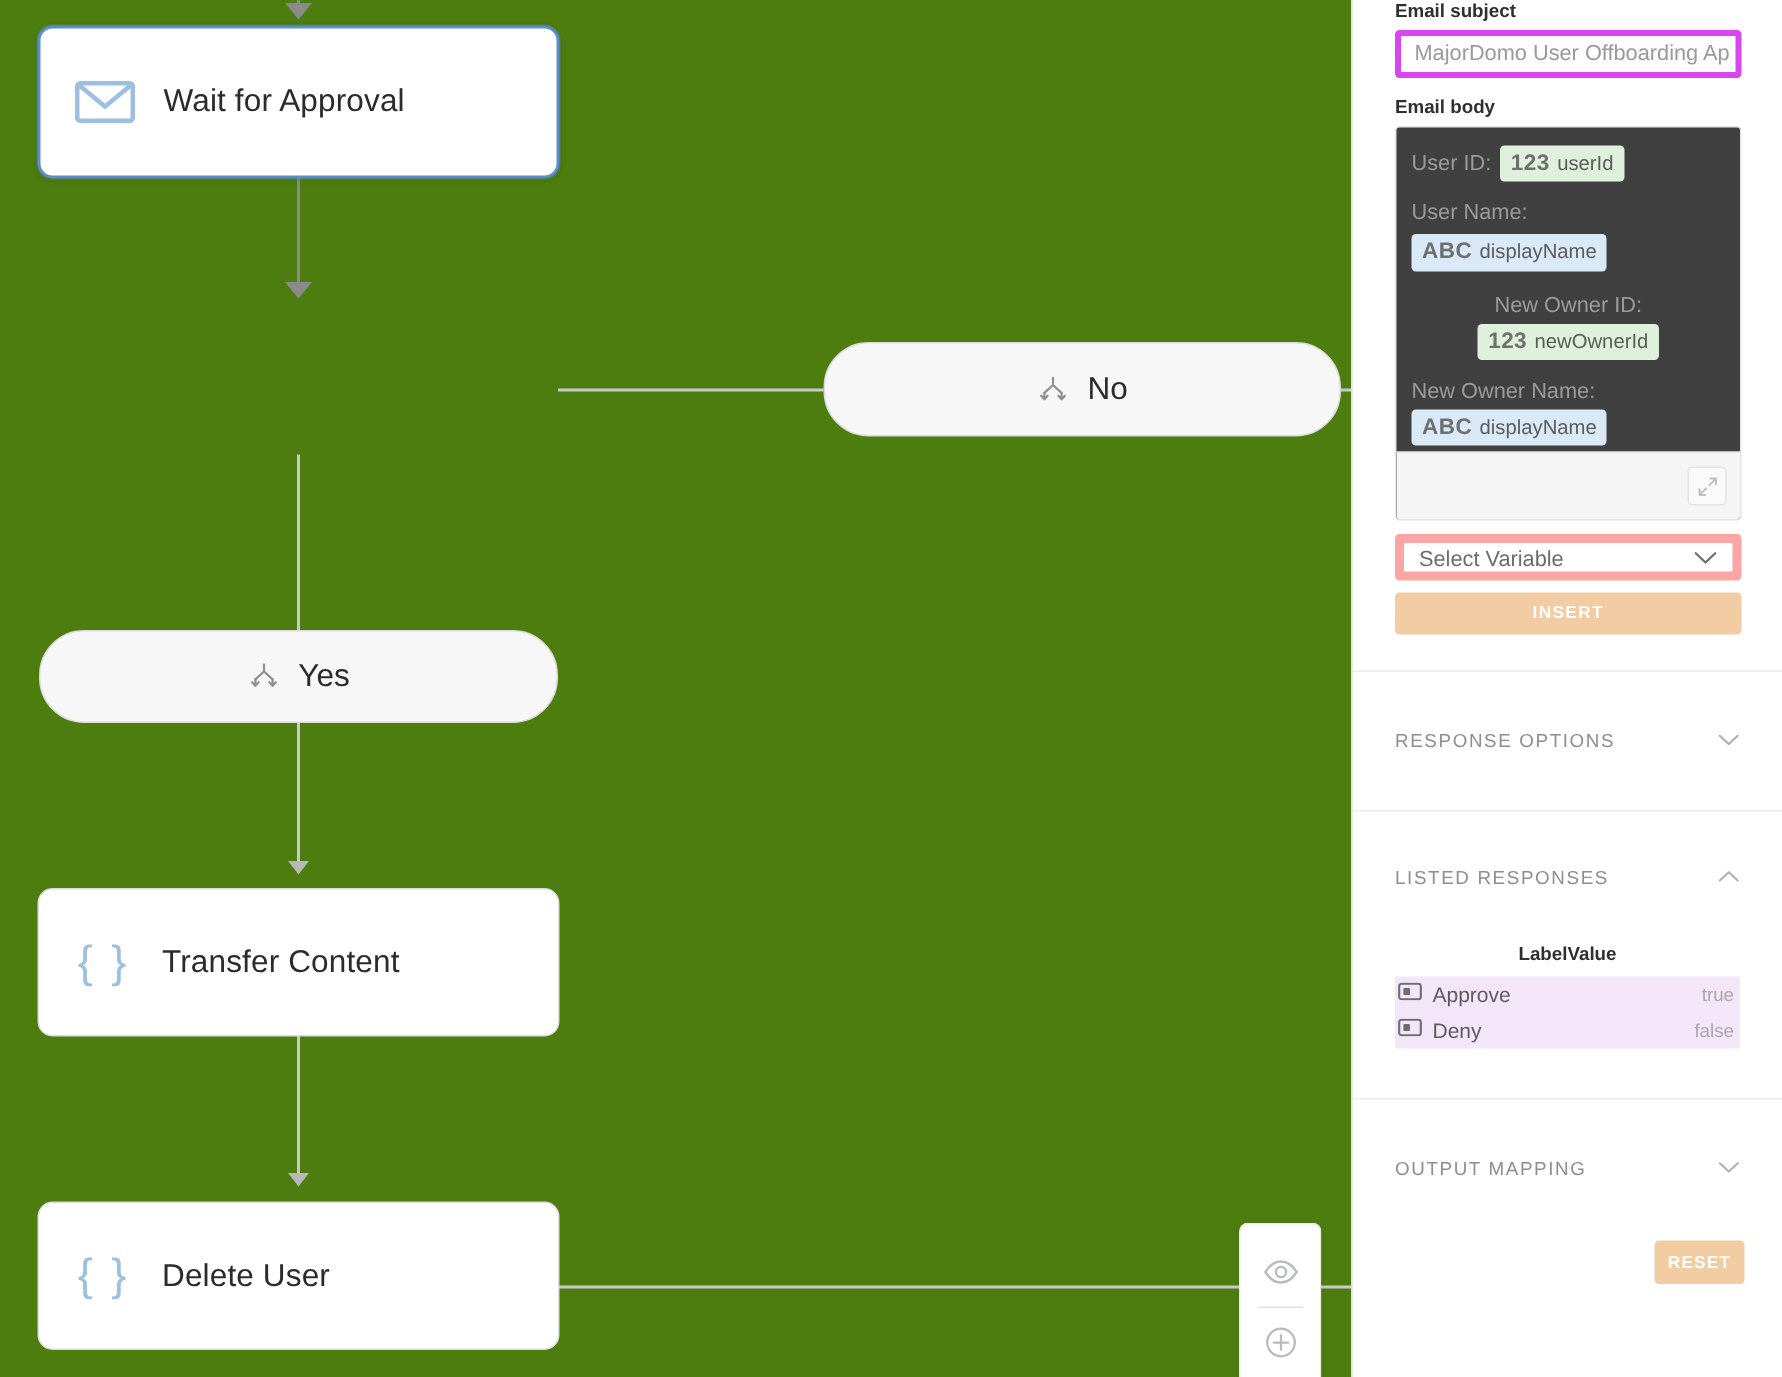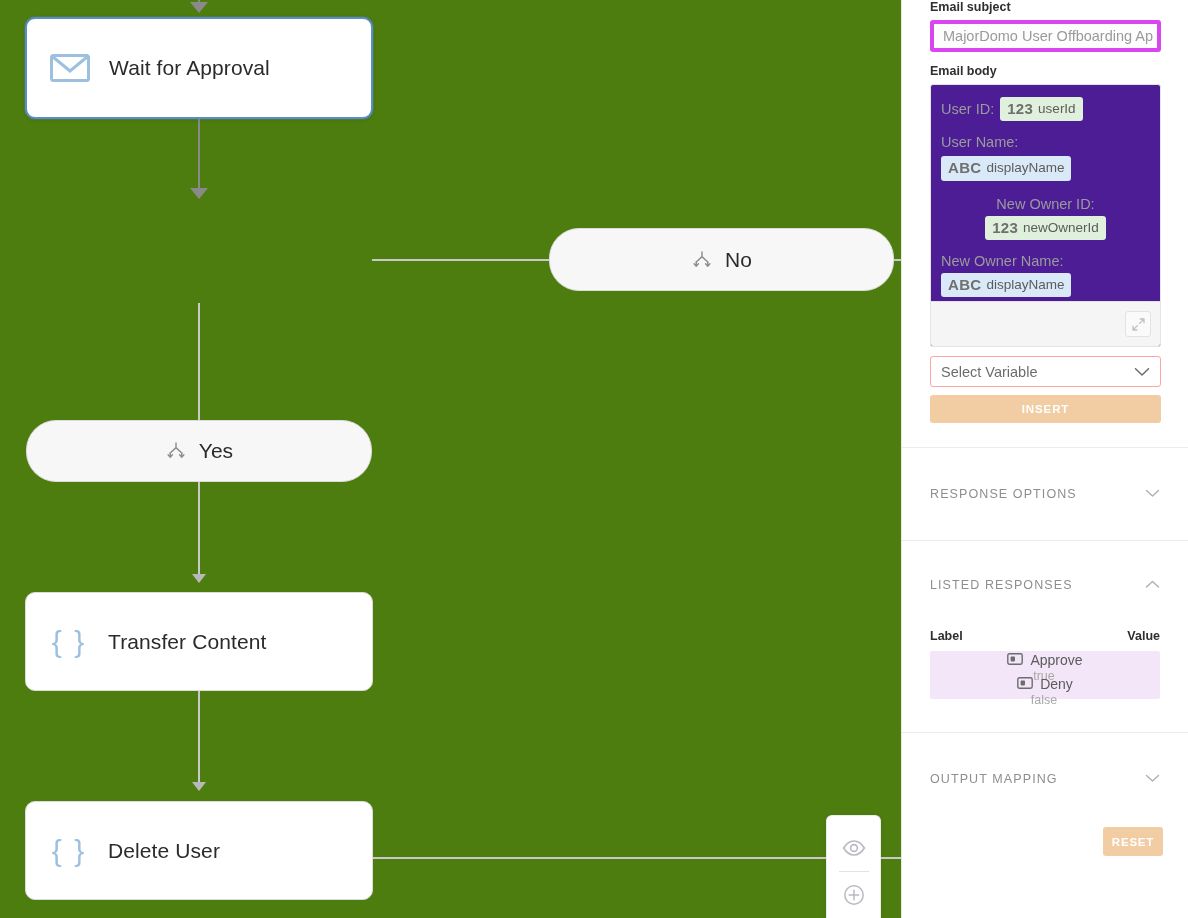--- a/index.html
+++ b/index.html
@@ -111,21 +111,21 @@
     background: #fdfdfd;
     display: flex; align-items: center;
     padding: 0 9px;
     font-size: 14.5px; color: #9a9a9a;
     white-space: nowrap; overflow: hidden;
   }
 
   .body-box {
     width: 231px; height: 263px;
     border: 1px solid #e4e4e4; border-radius: 3px;
-    background: #4c1d95;
+    background: #404040;
     position: relative;
     padding: 12px 10px 0 10px;
     overflow: hidden;
   }
   .body-line { display: flex; flex-wrap: wrap; align-items: center; gap: 6px; margin-bottom: 13px; }
   .body-line .lbl { font-size: 14.5px; color: #9b9b9b; }
   .token {
     display: inline-flex; align-items: center; gap: 5px;
     border-radius: 3px; padding: 2px 7px;
     font-size: 13.5px; color: #5c5c5c;
@@ -143,23 +143,23 @@
   }
   .expand-btn {
     width: 26px; height: 26px; border: 1px solid #e3e3e3;
     border-radius: 3px; background: #fafafa;
     display: flex; align-items: center; justify-content: center;
     cursor: pointer;
   }
 
   .select {
     width: 231px; height: 31px; margin-top: 9px;
-    border: 1px solid #fca5a5; border-radius: 3px;
+    border: 6px solid #fca5a5; border-radius: 3px;
     background: #ffffff;
-    display: flex; align-items: center; justify-content: space-between;
+    display: flex; align-items: flex-end; justify-content: space-between;
     padding: 0 10px;
     font-size: 14.5px; color: #6c6c6c;
     cursor: pointer;
   }
   .btn-primary {
     width: 231px; height: 28px; margin-top: 8px;
     background: #f2cda4; border: none; border-radius: 3px;
     color: #ffffff; font-size: 11.5px; font-weight: bold;
     letter-spacing: .9px;
     display: flex; align-items: center; justify-content: center;
@@ -170,28 +170,28 @@
     height: 92px; display: flex; align-items: center;
     justify-content: space-between;
     padding: 0 28px;
   }
   .accordion .acc-title {
     font-size: 12.5px; color: #8e8e8e; letter-spacing: 1.1px;
   }
   .chev { color: #b0b0b0; font-size: 12px; line-height: 1; }
 
   .resp-head {
-    display: flex; justify-content: space-between;
+    display: flex; justify-content: center;
     font-size: 12.5px; font-weight: bold; color: #2f2f2f;
     padding: 0 28px 8px 28px;
   }
   .resp-rows { background: #f3e6f8; margin: 0 28px; border-radius: 2px; }
   .resp-row {
     display: flex; align-items: center; justify-content: space-between;
-    height: 24px; padding: 0 2px 0 2px; flex-direction: column;
+    height: 24px; padding: 0 2px 0 2px;
   }
   .resp-row .left { display: flex; align-items: center; gap: 7px; }
   .resp-row .rlabel { font-size: 14px; color: #5c5c5c; }
   .resp-row .rvalue { font-size: 12.5px; color: #a8a8a8; padding-right: 2px; }
 
   .btn-reset {
     position: absolute; right: 25px; top: 827px;
     width: 60px; height: 29px;
     background: #f2cda4; border: none; border-radius: 3px;
     color: #ffffff; font-size: 11.5px; font-weight: bold; letter-spacing: .8px;

